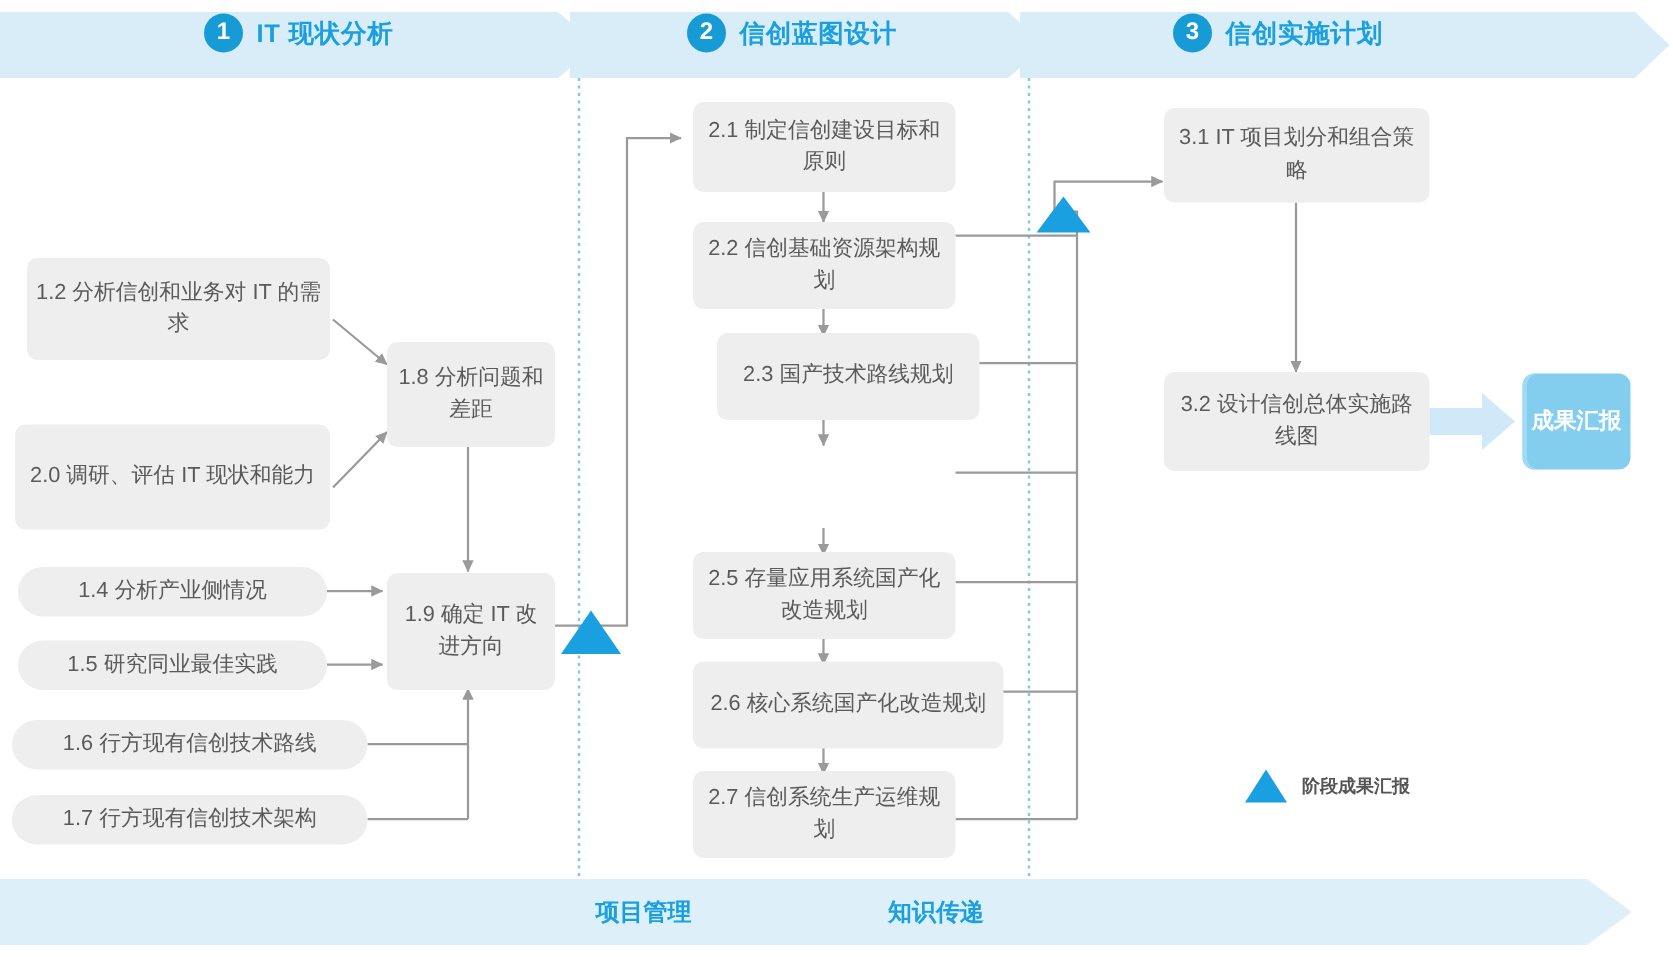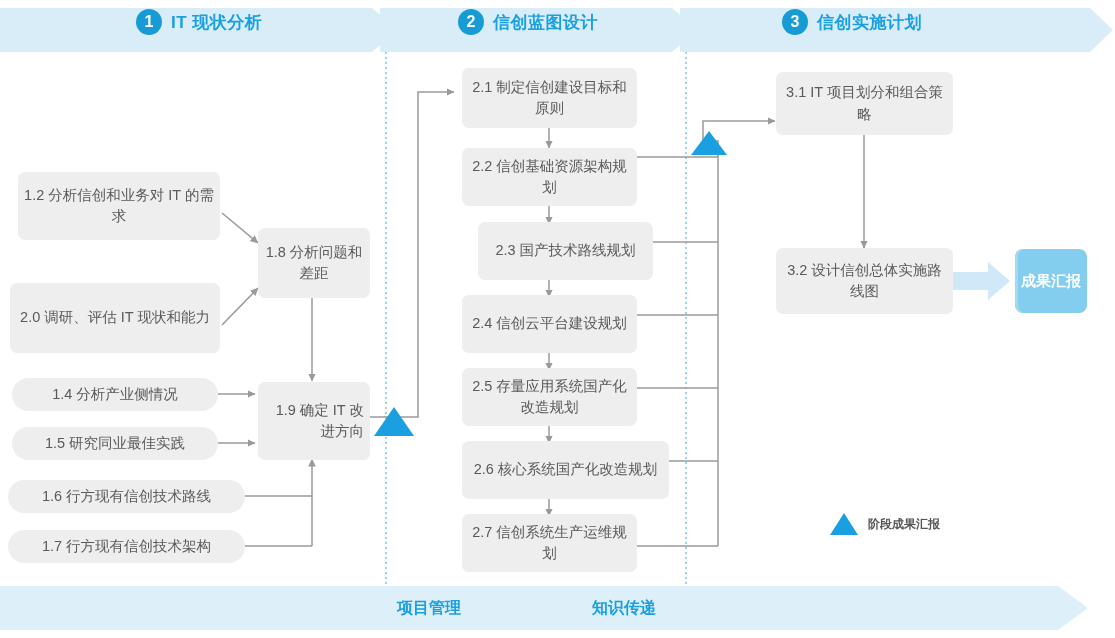--- a/index.html
+++ b/index.html
@@ -119,26 +119,25 @@
     <polygon points="709,131 727,155 691,155" fill="#1aa0e0"></polygon>
   </svg>
 
   <div class="box" style="left:18px;top:172px;width:202px;height:68px;">1.2 分析信创和业务对 IT 的需求</div>
   <div class="box" style="left:10px;top:283px;width:210px;height:70px;">2.0 调研、评估 IT 现状和能力</div>
   <div class="box pill" style="left:12px;top:378px;width:206px;height:33px;">1.4 分析产业侧情况</div>
   <div class="box pill" style="left:12px;top:427px;width:206px;height:33px;">1.5 研究同业最佳实践</div>
   <div class="box pill" style="left:8px;top:480px;width:237px;height:33px;">1.6 行方现有信创技术路线</div>
   <div class="box pill" style="left:8px;top:530px;width:237px;height:33px;">1.7 行方现有信创技术架构</div>
   <div class="box" style="left:258px;top:228px;width:112px;height:70px;">1.8 分析问题和差距</div>
-  <div class="box" style="left:258px;top:382px;width:112px;height:78px;text-align:right;">1.9 确定 IT 改进方向</div>
+  <div class="box" style="left:258px;top:382px;width:112px;height:78px;">1.9 确定 IT 改进方向</div>
 
   <div class="box" style="left:462px;top:68px;width:175px;height:60px;">2.1 制定信创建设目标和原则</div>
   <div class="box" style="left:462px;top:148px;width:175px;height:58px;">2.2 信创基础资源架构规划</div>
   <div class="box" style="left:478px;top:222px;width:175px;height:58px;">2.3 国产技术路线规划</div>
-  <div class="box" style="left:462px;top:295px;width:175px;height:58px;">2.4 信创云平台建设规划</div>
   <div class="box" style="left:462px;top:368px;width:175px;height:58px;">2.5 存量应用系统国产化改造规划</div>
   <div class="box" style="left:462px;top:441px;width:207px;height:58px;">2.6 核心系统国产化改造规划</div>
   <div class="box" style="left:462px;top:514px;width:175px;height:58px;">2.7 信创系统生产运维规划</div>
 
   <div class="box" style="left:776px;top:72px;width:177px;height:63px;">3.1 IT 项目划分和组合策略</div>
   <div class="box" style="left:776px;top:248px;width:177px;height:66px;">3.2 设计信创总体实施路线图</div>
   <div class="result-box" style="left:1015px;top:249px;width:72px;height:64px;">成果汇报</div>
 
   <div class="legend" style="left:830px;top:513px;">
     <span class="legend-tri"></span>

